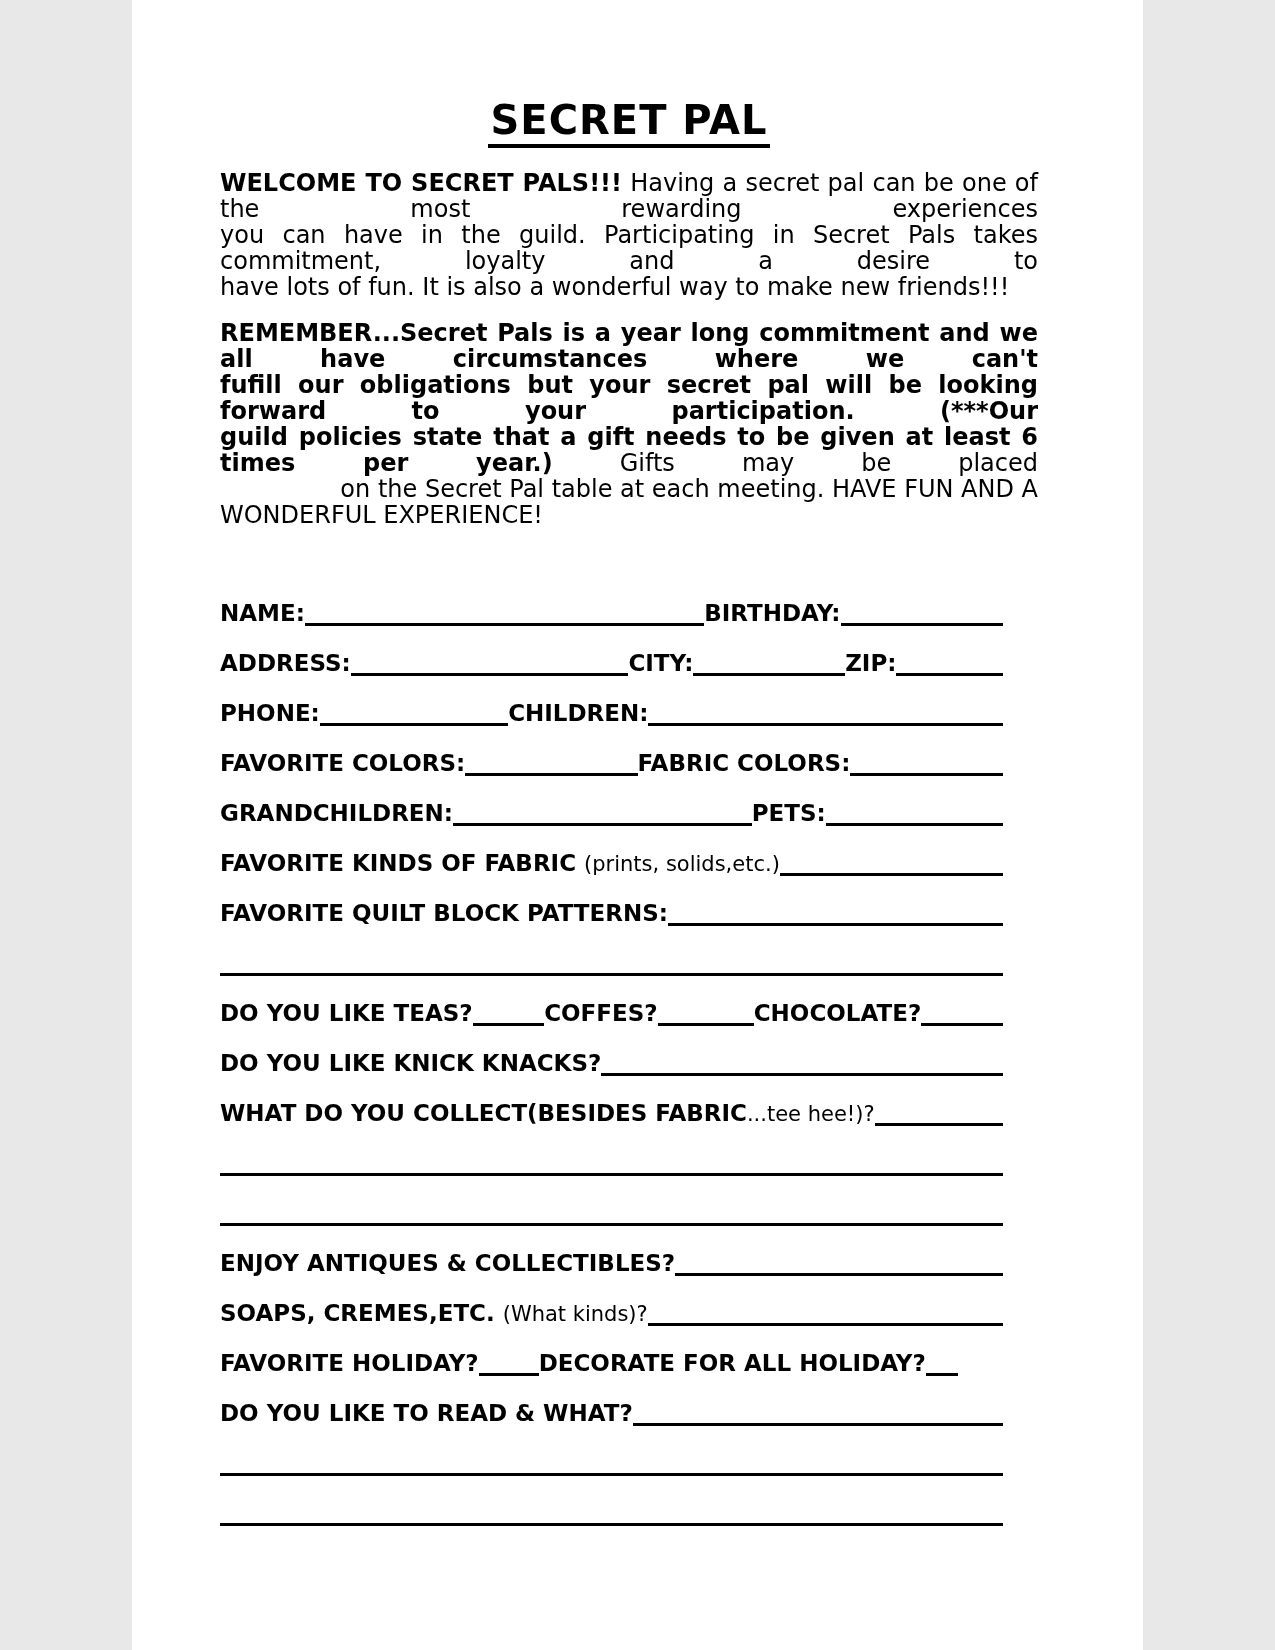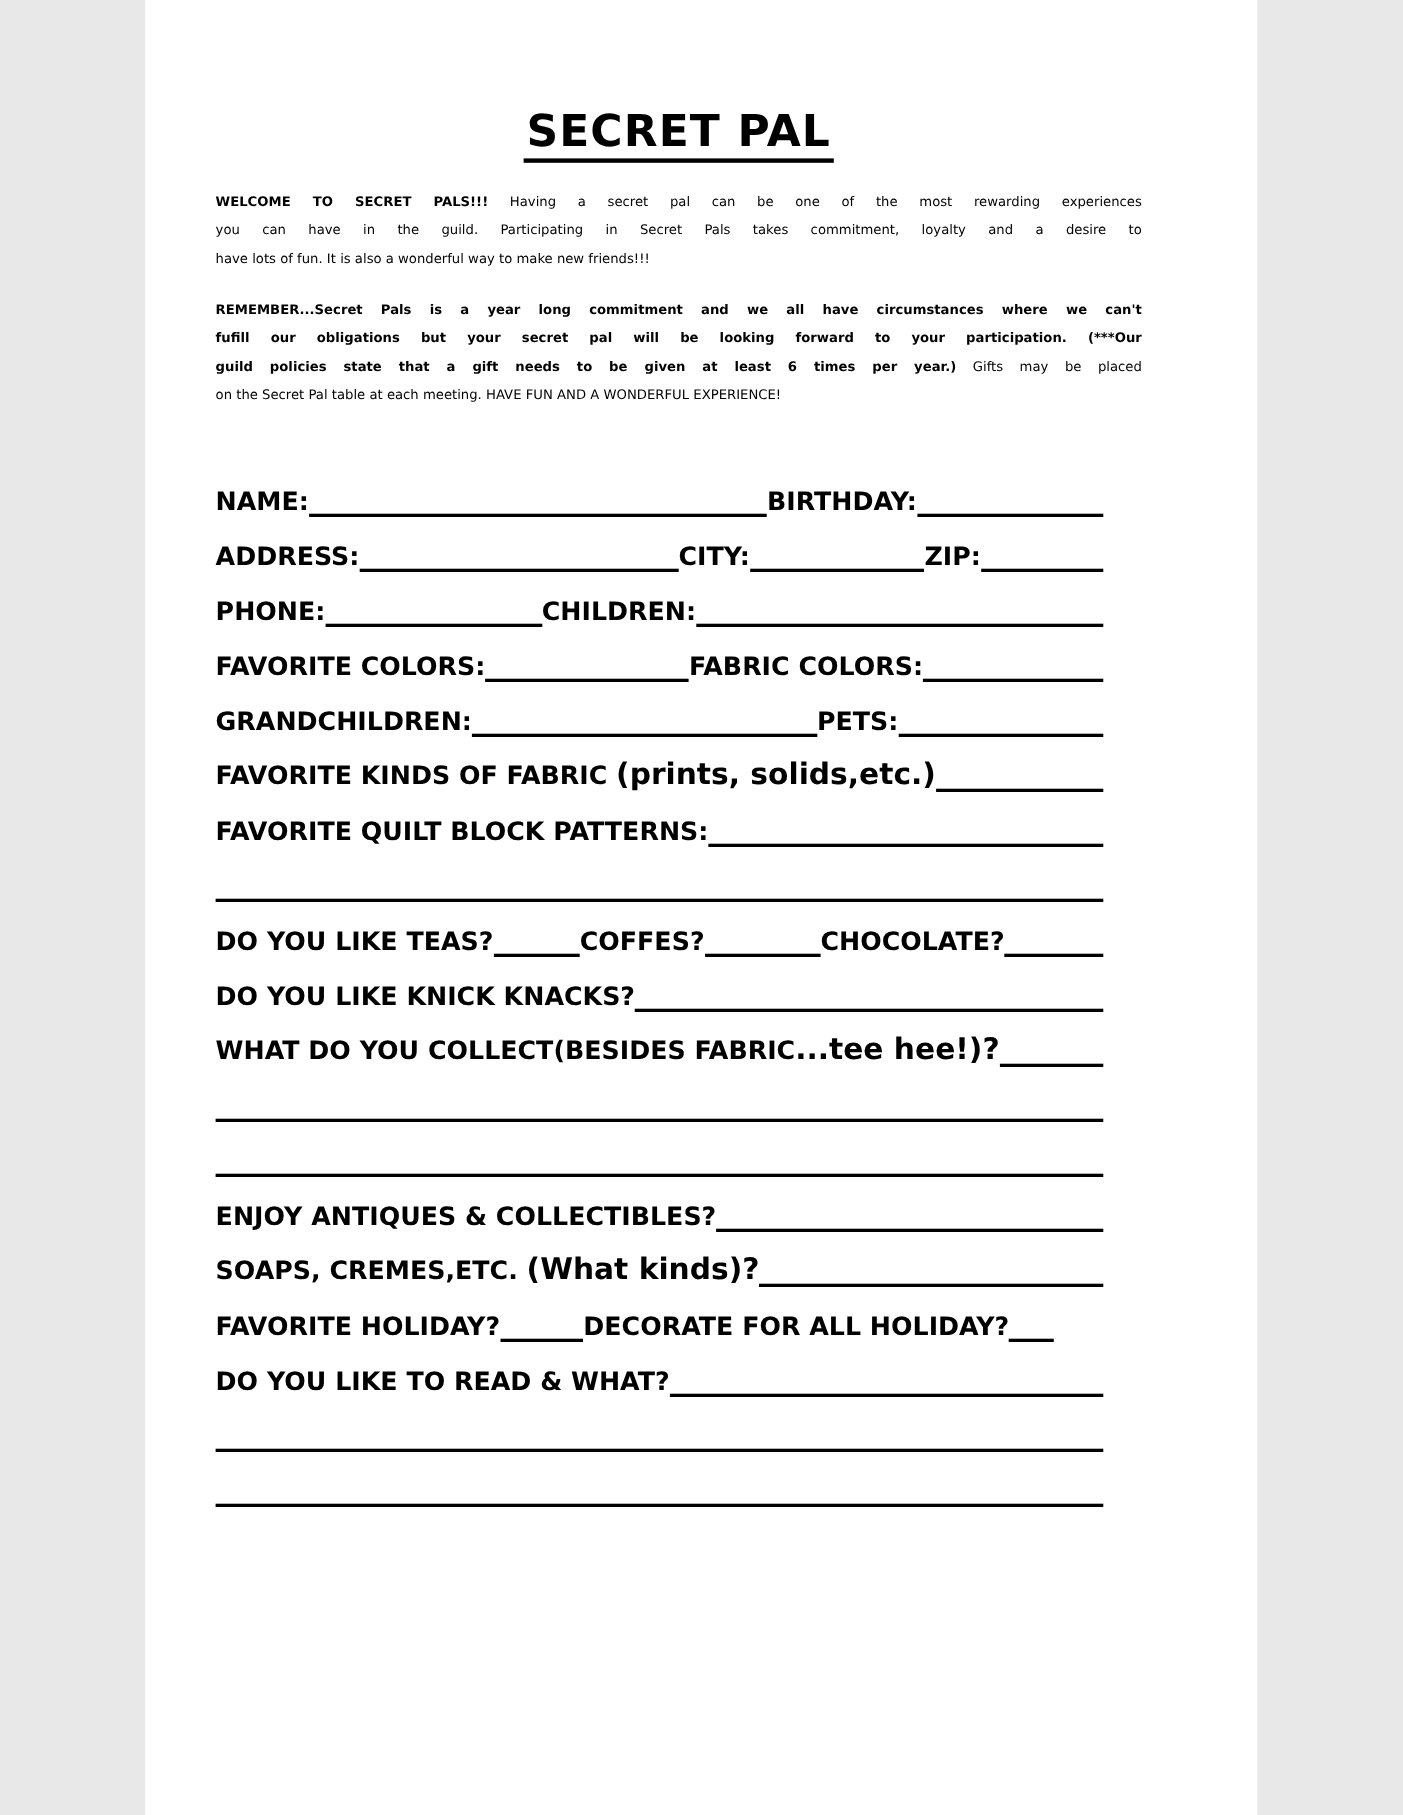--- a/index.html
+++ b/index.html
@@ -1,36 +1,36 @@
 <!DOCTYPE html>
 <html><head>
 <meta charset="utf-8">
 <style>
   html,body { margin:0; padding:0; background:#e8e8e8; }
   .page {
     width:1011px; height:1650px; margin:0 auto; background:#ffffff;
-    box-sizing:border-box; padding:96px 105px 0 64px;
+    box-sizing:border-box; padding:96px 105px 0 88px;
     font-family:"DejaVu Sans", sans-serif; color:#000; overflow:hidden;
   }
   .title {
     margin:0 0 26px 0; text-align:center;
     font-size:40px; line-height:48px; font-weight:bold; letter-spacing:1px;
   }
   .title .u { border-bottom:4px solid #000; padding:0 3px 1px 3px; }
-  .para { margin:16px 0 20px 0; font-size:12px; line-height:26px; }
+  .para { margin:16px 0 20px 0; font-size:24px; line-height:26px; }
   .pline { display:block; text-align:justify; text-align-last:justify; }
   .pline.last { text-align:right; text-align-last:left; }
   .b { font-weight:bold; }
   .form { margin-top:66px; padding-right:35px; }
   .row {
     display:flex; align-items:flex-end; height:32px; margin-bottom:18px;
     font-size:23px; font-weight:bold; white-space:pre; line-height:1.1;
   }
   .lbl { flex:0 0 auto; }
-  .lbl .reg { font-weight:bold; font-size:27px; }
+  .lbl .reg { font-weight:normal; font-size:21px; }
   .blank { align-self:stretch; border-bottom:3px solid #000; }
   .gap { flex:0 0 14px; }
   .endgap { flex:0 0 45px; }
   .mt8 { margin-top:8px; }
   .mt16 { margin-top:16px; }
 </style>
 </head>
 <body>
 
 <div class="page">

